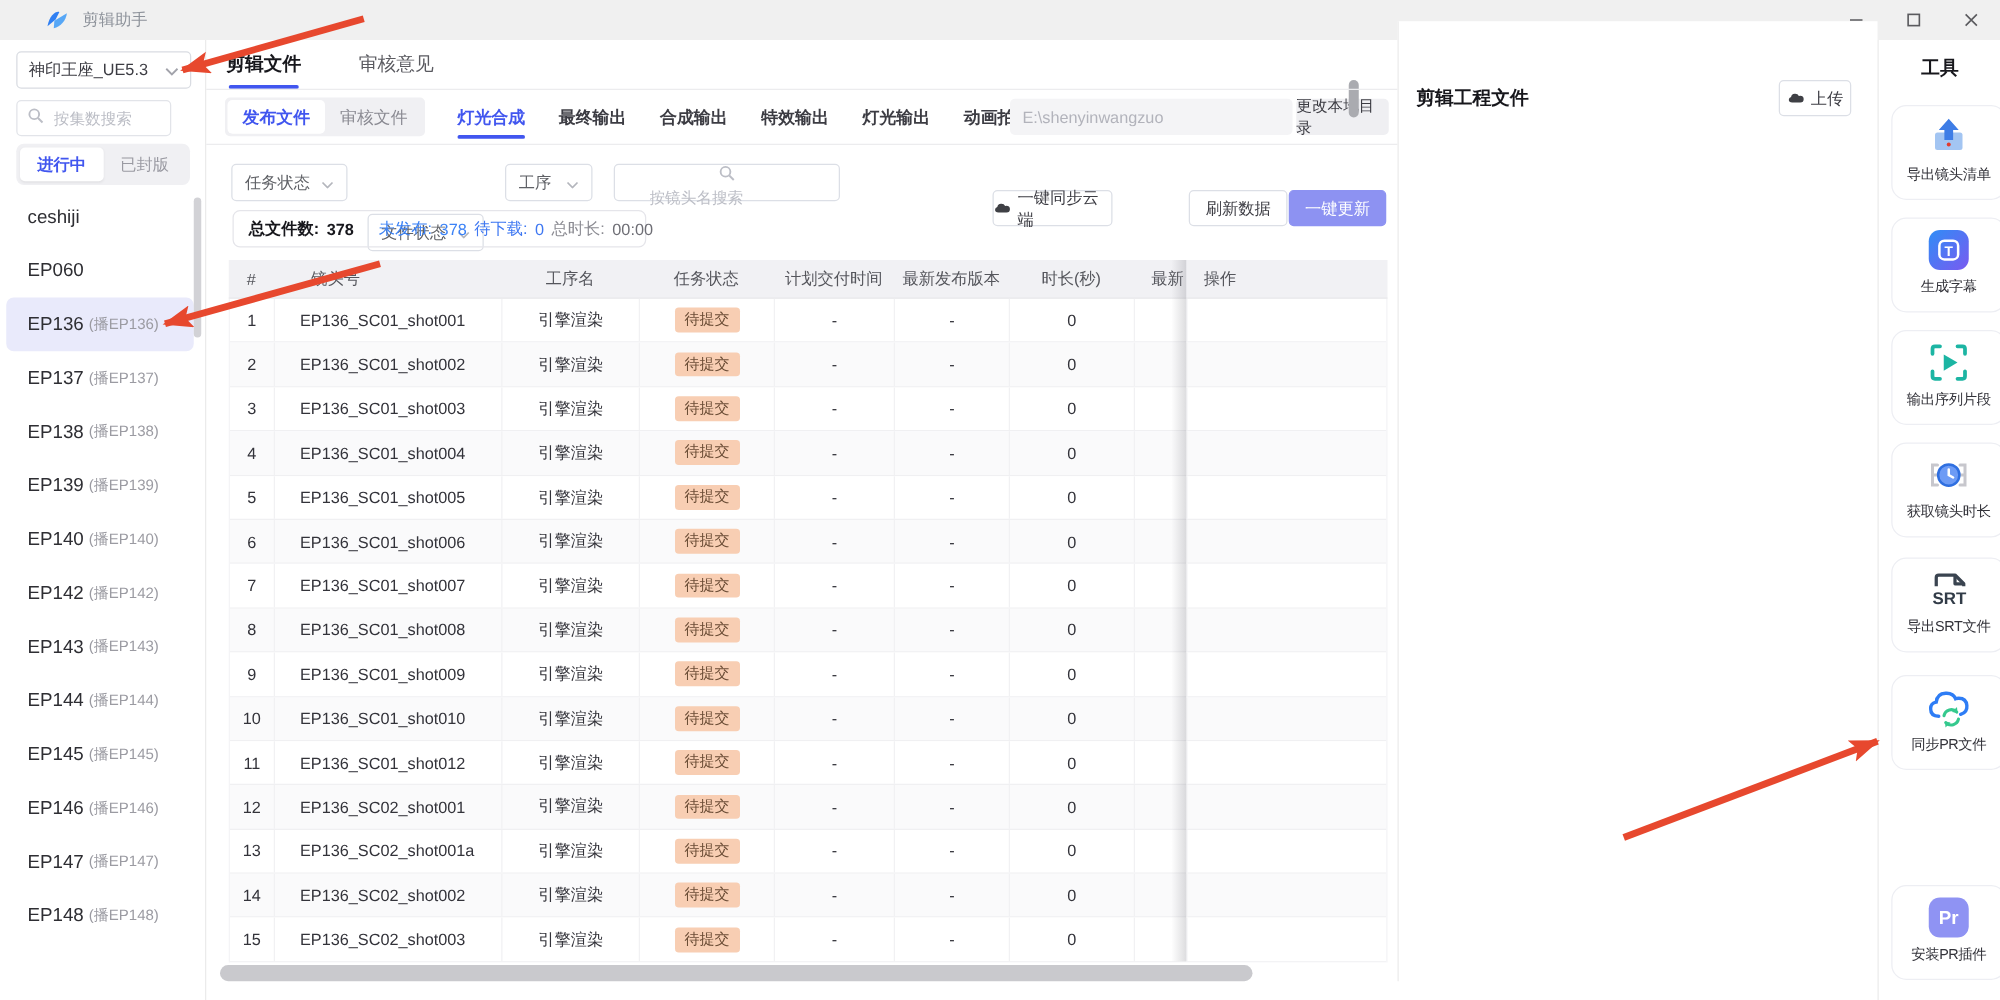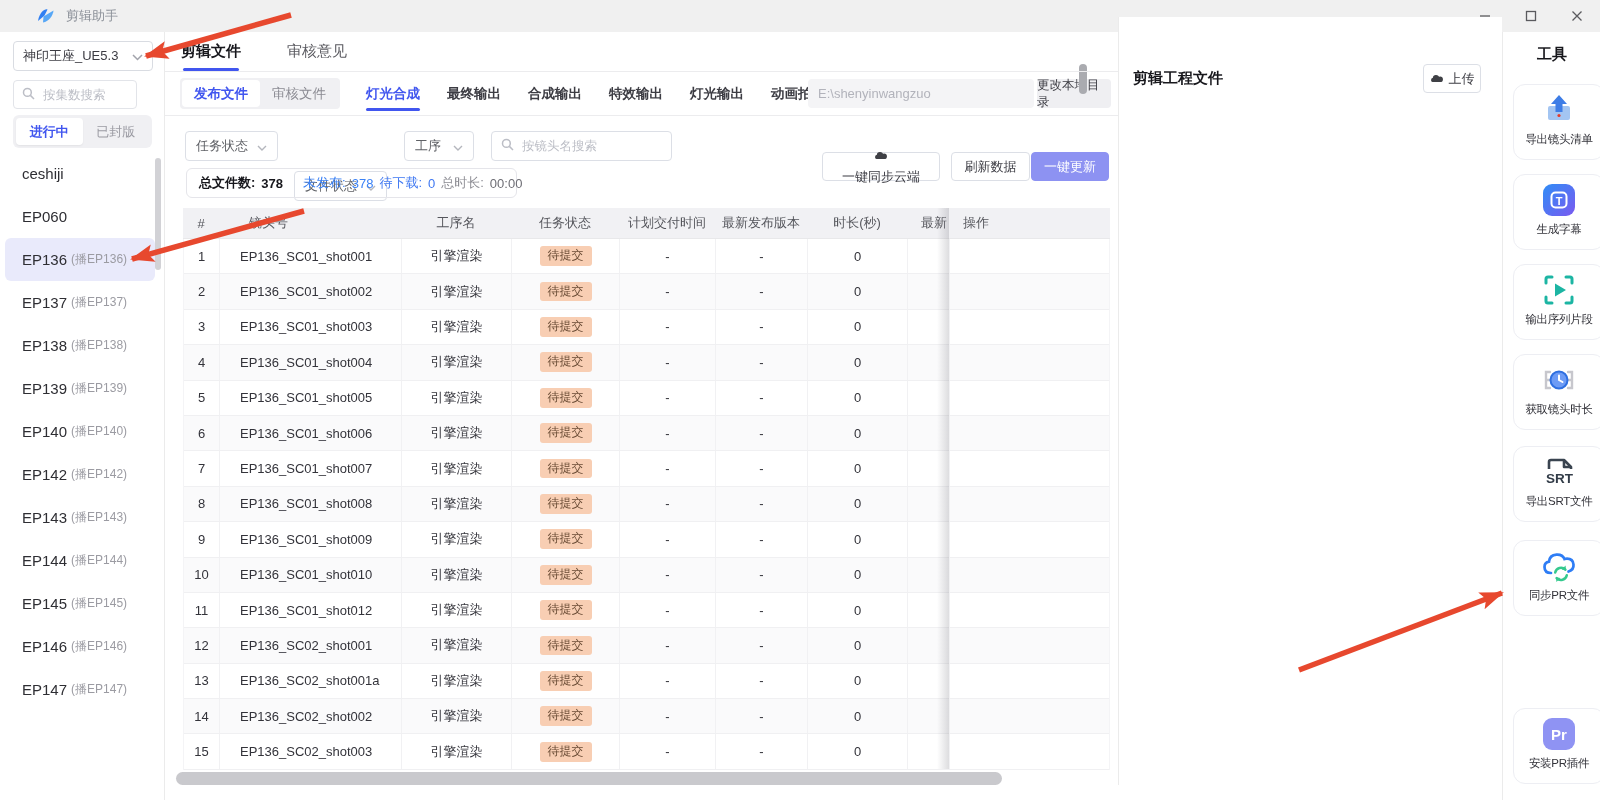--- a/index.html
+++ b/index.html
@@ -53,31 +53,31 @@
   .proc-tab.active::after{content:'';position:absolute;left:0;right:0;bottom:4px;height:3px;background:#4156ef;border-radius:2px;}
   .path-box{position:absolute;left:643px;top:7px;width:226px;height:29px;background:#f4f4f6;border-radius:4px;border:0;
             font-size:13px;color:#b2b3bb;padding:0 10px;box-sizing:border-box;outline:0;}
   .chg-dir{position:absolute;left:872px;top:7px;width:74px;height:29px;background:#efeff2;border-radius:4px;
            display:flex;align-items:center;justify-content:center;font-size:12.5px;color:#3c3c43;cursor:default;}
   .drop{position:absolute;height:30px;border:1px solid #dcdfe6;border-radius:4px;box-sizing:border-box;
         display:flex;align-items:center;padding:0 10px;font-size:13px;color:#5f6166;background:#fff;cursor:default;}
   .drop .chev{margin-left:auto;}
   .d1{left:20px;top:99px;width:93px;} .d2{left:129px;top:99px;width:93px;margin-top:40px;} .d3{left:239px;top:99px;width:70px;}
   .shot-search{position:absolute;left:326px;top:99px;width:181px;height:30px;border:1px solid #dcdfe6;border-radius:4px;
-        box-sizing:border-box;display:flex;align-items:center;padding:0 9px;background:#fff;}
+        box-sizing:border-box;display:flex;align-items:center;padding:0 9px;background:#fff;flex-direction:column;}
   .shot-search input{border:0;outline:0;width:130px;font-size:12.5px;margin-left:6px;background:transparent;color:#333;}
   .shot-search input::placeholder{color:#bcbec6;}
   .stats{position:absolute;left:21px;top:136px;width:331px;height:30px;border:1px solid #e5e5ea;border-radius:6px;
          box-sizing:border-box;display:flex;align-items:center;padding:0 12px;font-size:13px;gap:6px;white-space:nowrap;}
   .stats b{color:#17171c;} .stat-lab{color:#17171c;font-weight:700;}
   .stat-red{color:#3b82f6;} .stat-blue{color:#3f78f2;} .stat-gray{color:#8b8b92;} .stat-dim{color:#6e6e75;}
   .stat-div{width:1px;height:14px;background:#e2e2e6;margin:0 4px;}
   .btn{position:absolute;top:120px;height:29px;border:1px solid #dcdfe6;border-radius:4px;background:#fff;
        display:flex;align-items:center;justify-content:center;font-size:13px;color:#3c3c43;gap:5px;box-sizing:border-box;cursor:default;}
-  .btn-sync{left:657px;width:118px;flex-direction:column;} .btn-refresh{left:786px;width:79px;}
+  .btn-sync{left:629px;width:96px;} .btn-refresh{left:786px;width:79px;}
   .btn-update{left:866px;width:78px;background:#8d92f2;border-color:#8d92f2;color:#fff;}
   
   .table{position:absolute;left:18px;top:176px;width:927px;}
   .t-head{display:flex;height:30px;background:#f1f1f4;border-bottom:1px solid #e8e8ea;align-items:center;}
   .t-head .cell{color:#55565c;font-size:13px;}
   .t-body{height:531px;overflow:hidden;border-left:1px solid #f4f4f6;border-right:1px solid #f4f4f6;box-sizing:border-box;}
   .t-row{display:flex;height:35.4px;border-bottom:1px solid #f0f0f2;box-sizing:border-box;align-items:center;background:#fff;}
   .t-row.even{background:#fafafb;}
   .cell{height:100%;display:flex;align-items:center;justify-content:center;font-size:13px;color:#33333a;
         box-sizing:border-box;overflow:hidden;white-space:nowrap;}
@@ -207,20 +207,24 @@
         <span class="ep-suffix">(播EP145)</span>
       </div>
       <div class="ep-item">
         <span class="ep-name">EP146</span>
         <span class="ep-suffix">(播EP146)</span>
       </div>
       <div class="ep-item">
         <span class="ep-name">EP147</span>
         <span class="ep-suffix">(播EP147)</span>
       </div>
+      <div class="ep-item">
+        <span class="ep-name">EP148</span>
+        <span class="ep-suffix">(播EP148)</span>
+      </div>
     </div>
   <div class="side-scroll"></div>
 </div>
 
 <div class="main">
   <div class="main-tabs">
       <div class="main-tab active">剪辑文件</div>
       <div class="main-tab">审核意见</div>
     </div>
   <div class="sub-bar">

